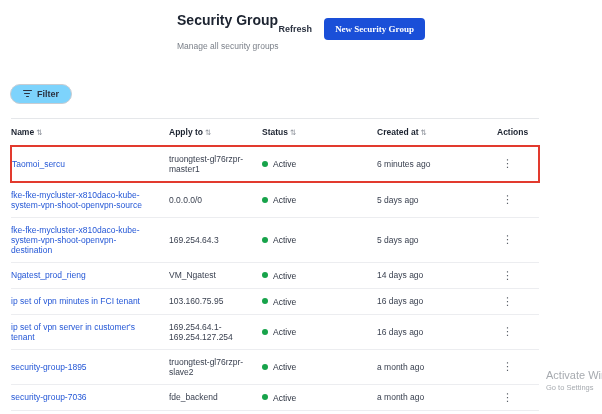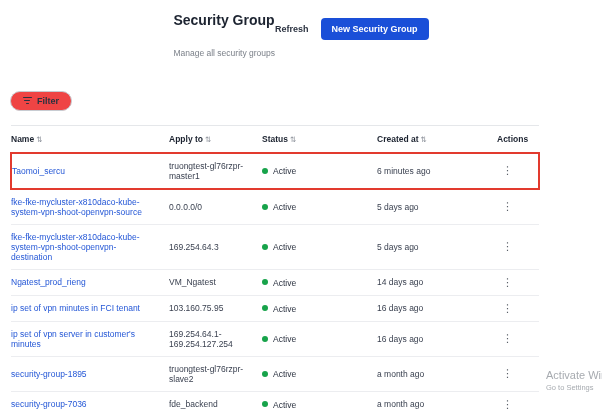--- a/index.html
+++ b/index.html
@@ -14,37 +14,37 @@
   .page { width: 602px; height: 414px; position: relative; }
 
   
   .header {
     display: flex;
     justify-content: center;
     align-items: flex-start;
     padding: 12px 10px 0 10px;
   }
   .page-title { font-size: 14px; font-weight: 700; color: #1c2330; }
-  .page-subtitle { font-size: 8.5px; color: #7b8089; margin-top: 20px; }
+  .page-subtitle { font-size: 8.5px; color: #7b8089; margin-top: 13px; }
   .header-right { display: flex; align-items: center; gap: 12px; margin-top: 6px; }
   .refresh-btn {
     background: none; border: none; font-family: inherit;
     font-size: 9px; font-weight: 600; color: #2b3240; cursor: pointer;
   }
   .primary-btn {
     background: var(--accent, #1a4fd8); color: #fff; border: none;
-    font-family: Liberation Sans, sans-serif; font-size: 9px; font-weight: 600;
+    font-family: Liberation Serif, serif; font-size: 9px; font-weight: 600;
     padding: 6px 11px; border-radius: 4px; cursor: pointer;
   }
 
   
   .toolbar { margin: 26px 0 0 10px; }
   .filter-chip {
     display: inline-flex; align-items: center; gap: 5px;
-    border: 1px solid #c8ccd2; background: #ef4444; border-radius: 13px;
+    border: 1px solid #c8ccd2; background: #7dd3fc; border-radius: 13px;
     padding: 4px 12px; font-family: inherit; font-size: 9px; font-weight: 600;
     color: #2b3240; cursor: pointer;
   }
   .filter-icon-bars { display: inline-flex; flex-direction: column; gap: 2px; }
   .filter-icon-bars i { display: block; height: 1px; background: #2b3240; border-radius: 1px; }
   .filter-icon-bars i:nth-child(1) { width: 9px; }
   .filter-icon-bars i:nth-child(2) { width: 6px; margin-left: 1px; }
   .filter-icon-bars i:nth-child(3) { width: 3px; margin-left: 3px; }
 
   
@@ -183,21 +183,21 @@
         <tr class="data-row">
       <td class="c-name"><a class="name-link">ip set of vpn minutes in FCI tenant</a></td>
       <td class="c-apply">103.160.75.95</td>
       <td class="c-status">
         <span class="status-dot"></span><span class="status-text">Active</span>
       </td>
       <td class="c-created">16 days ago</td>
       <td class="c-actions"><span class="kebab">⋮</span></td>
     </tr>
         <tr class="data-row">
-      <td class="c-name"><a class="name-link">ip set of vpn server in customer's minutes</a></td>
+      <td class="c-name"><a class="name-link">ip set of vpn server in customer's tenant</a></td>
       <td class="c-apply">169.254.64.1-169.254.127.254</td>
       <td class="c-status">
         <span class="status-dot"></span><span class="status-text">Active</span>
       </td>
       <td class="c-created">16 days ago</td>
       <td class="c-actions"><span class="kebab">⋮</span></td>
     </tr>
         <tr class="data-row">
       <td class="c-name"><a class="name-link">security-group-1895</a></td>
       <td class="c-apply">truongtest-gl76rzpr-slave2</td>

